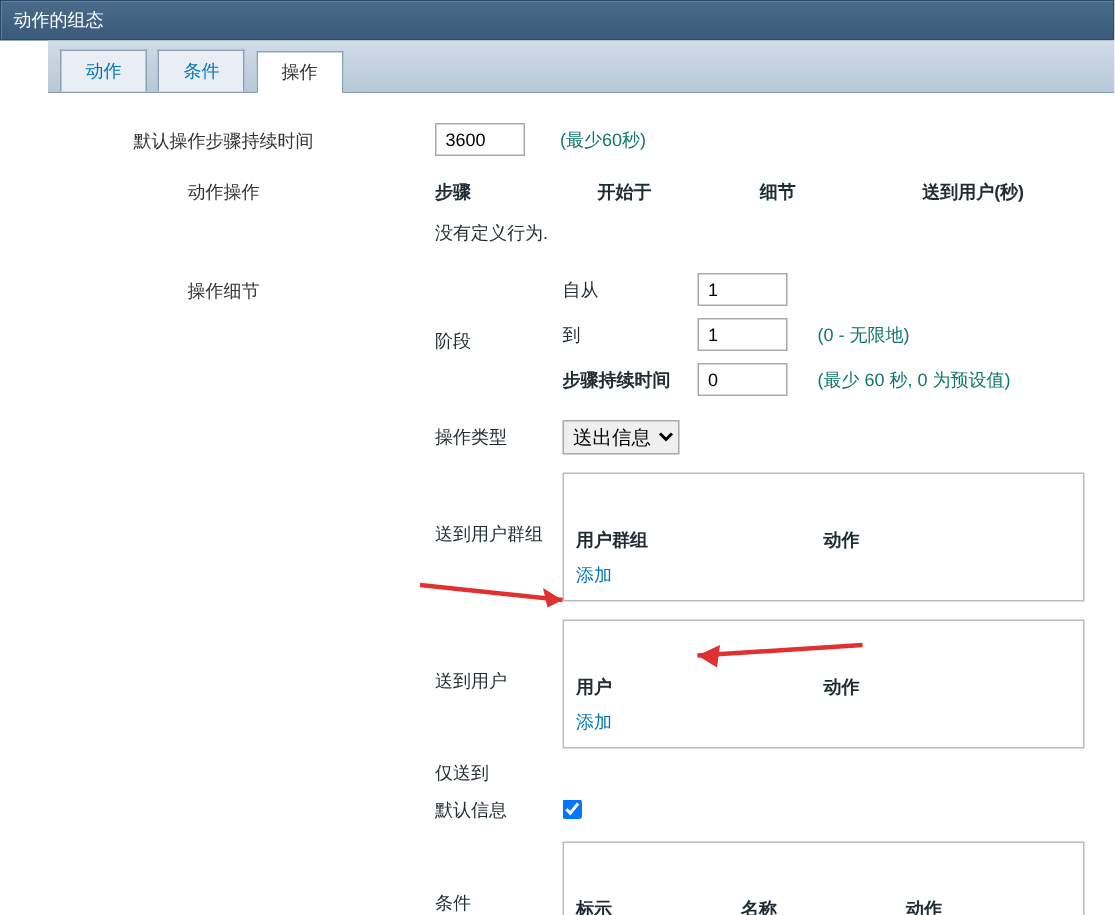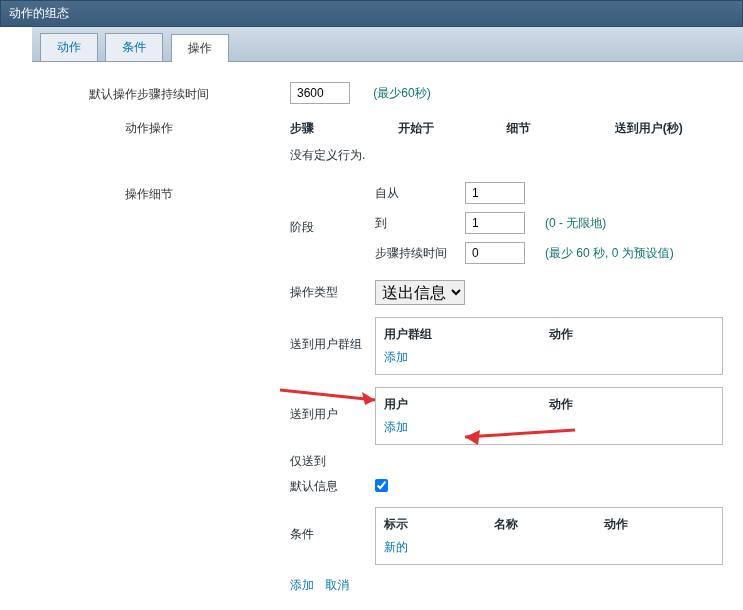--- a/index.html
+++ b/index.html
@@ -11,27 +11,27 @@
     .form-area { padding: 20px 20px 20px 20px; }
     .form-row { display: flex; align-items: flex-start; margin-bottom: 12px; }
     .form-label { width: 270px; text-align: center; padding-right: 12px; padding-top: 4px; color: #333; }
     .form-content { flex: 1; }
     input[type="text"] { border: 1px solid #aaa; padding: 3px 6px; font-size: 12px; }
     .w60 { width: 60px; }
     .hint { color: #0f766e; margin-left: 20px; }
     .th-row { display: flex; font-weight: bold; padding: 4px 0; }
     .th-row > div { flex: 1; }
     .box { border: 1px solid #bbb; padding: 8px; margin-top: 4px; }
-    .box-header { display: flex; font-weight: bold; margin-bottom: 6px; }
+    .box-header { display: flex; font-weight: bold; margin-bottom: 6px; margin-top: 28px; }
     .box-header > div { flex: 1; }
     .link { color: #0275b8; cursor: pointer; }
     .sub-row { display: flex; margin-bottom: 8px; align-items: center; }
     .sub-label { width: 85px; }
     .sub-content { flex: 1; }
-    select { border: 1px solid #aaa; padding: 2px; font-size: 16px; }
+    select { border: 1px solid #aaa; padding: 2px; font-size: 13px; }
     .th4 > div { width: 25%; }
     .arrow-red { position: absolute; pointer-events: none; }
     .action-links { margin-top: 12px; }
     .action-links .link { margin-right: 8px; }
   </style>
 </head>
 <body>
 
 <div class="header-bar">
   <span>动作的组态</span>
@@ -76,21 +76,21 @@
           <div class="sub-row">
             <div style="width:90px;">自从</div>
             <input type="text" class="w60" value="1" style="">
           </div>
           <div class="sub-row">
             <div style="width:90px;">到</div>
             <input type="text" class="w60" value="1" style="">
             <span class="hint">(0 - 无限地)</span>
           </div>
           <div class="sub-row">
-            <div style="width:90px;">步骤持续时间</div>
+            <div style="width:90px;font-weight:bold;">步骤持续时间</div>
             <input type="text" class="w60" value="0" style="">
             <span class="hint">(最少 60 秒, 0 为预设值)</span>
           </div>
         </div>
       </div>
 
       <div class="sub-row">
         <div class="sub-label">操作类型</div>
         <div class="sub-content">
           <select>

